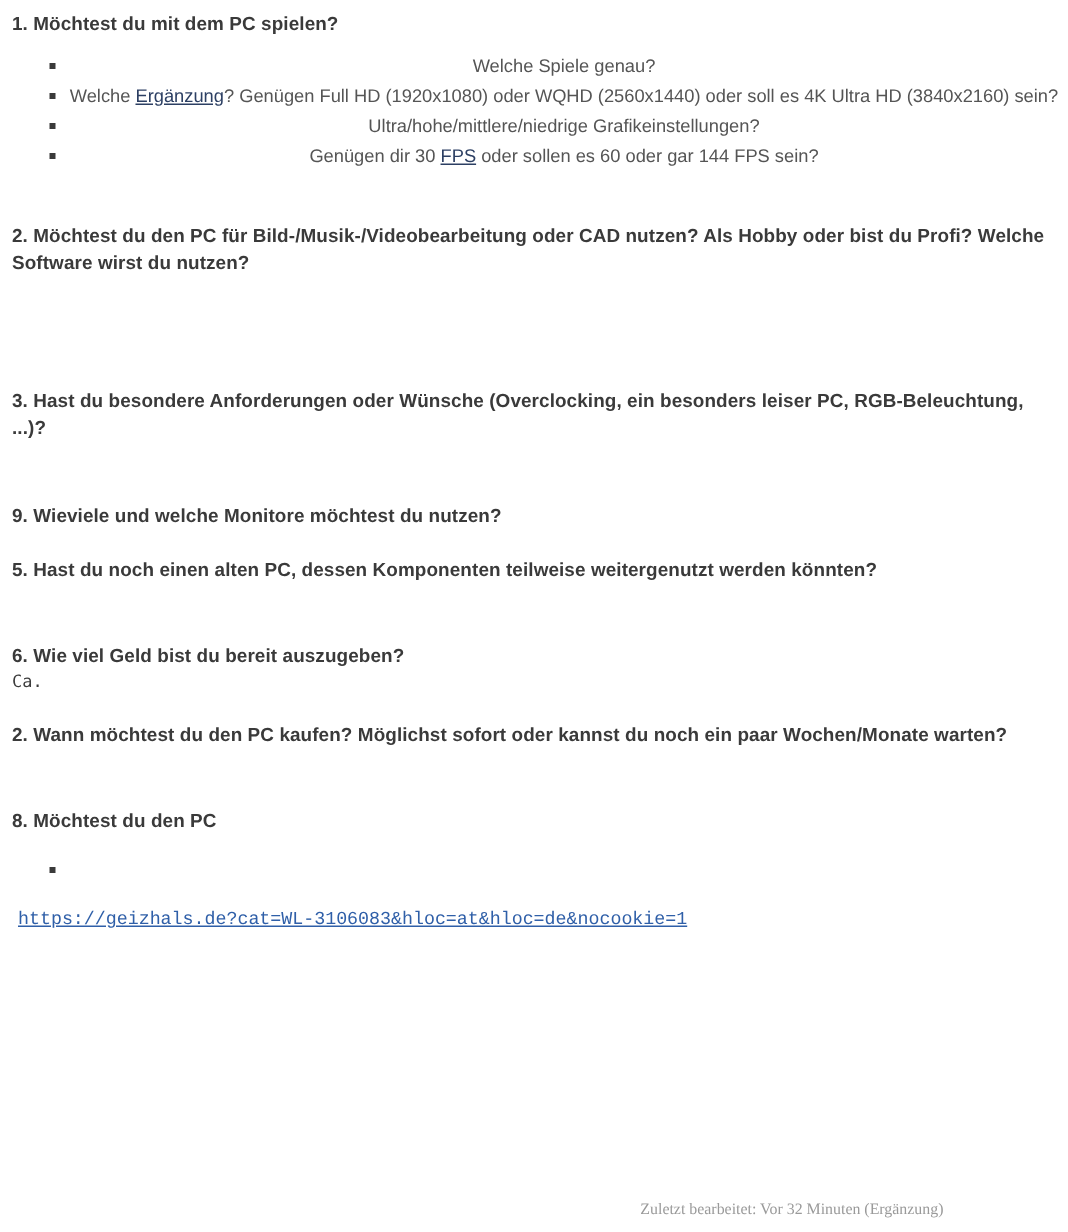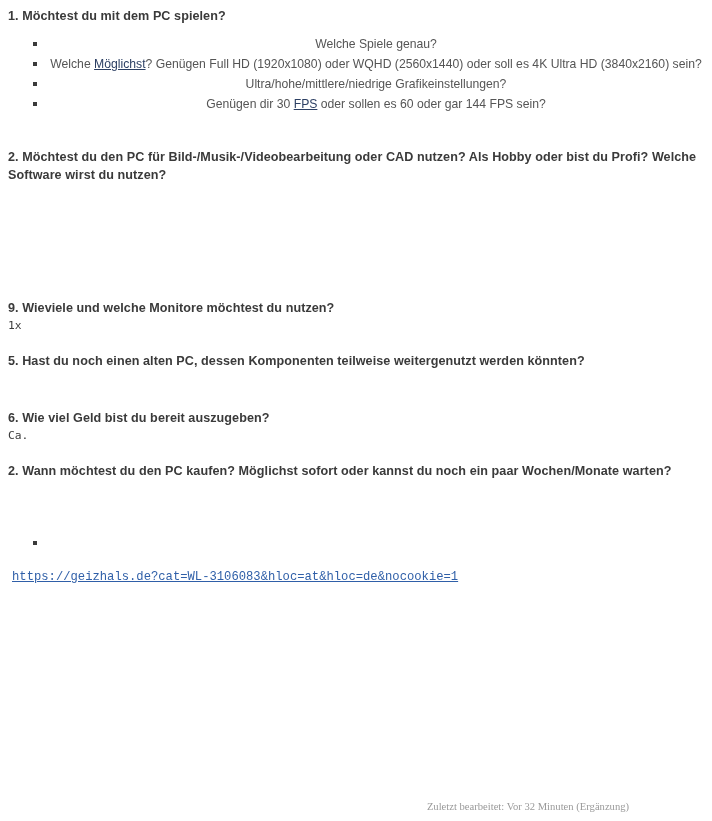--- a/index.html
+++ b/index.html
@@ -122,57 +122,58 @@
 <div class="page">
   <div class="content">
 
     <p class="q-heading">1. Möchtest du mit dem PC spielen?</p>
     <div class="gap-sm"></div>
     <ul class="bullets">
       <li>
         <span>Welche Spiele genau?</span>
       </li>
       <li>
-        <span>Welche </span><a class="inline-link" href="#">Möglichst</a><span>? Genügen Full HD (1920x1080) oder WQHD (2560x1440) oder soll es 4K Ultra HD (3840x2160) sein?</span>
+        <span>Welche </span><a class="inline-link" href="#">Ergänzung</a><span>? Genügen Full HD (1920x1080) oder WQHD (2560x1440) oder soll es 4K Ultra HD (3840x2160) sein?</span>
       </li>
       <li>
         <span>Ultra/hohe/mittlere/niedrige Grafikeinstellungen?</span>
       </li>
       <li>
         <span>Genügen dir 30 </span><a class="inline-link" href="#">FPS</a><span> oder sollen es 60 oder gar 144 FPS sein?</span>
       </li>
     </ul>
 
     <div style="height:34px"></div>
 
     <p class="q-heading">2. Möchtest du den PC für Bild-/Musik-/Videobearbeitung oder CAD nutzen? Als Hobby oder bist du Profi? Welche Software wirst du nutzen?</p>
 
     <div style="height:74px"></div>
 
+    <p class="q-heading">3. Hast du besondere Anforderungen oder Wünsche (Overclocking, ein besonders leiser PC, RGB-Beleuchtung, ...)?</p>
 
     <div style="height:41px"></div>
 
     <p class="q-heading">9. Wieviele und welche Monitore möchtest du nutzen?</p>
-    <p class="answer-line">1x</p>
 
     <div style="height:18px"></div>
 
     <p class="q-heading">5. Hast du noch einen alten PC, dessen Komponenten teilweise weitergenutzt werden könnten?</p>
 
     <div style="height:39px"></div>
 
     <p class="q-heading">6. Wie viel Geld bist du bereit auszugeben?</p>
     <p class="answer-line">Ca.</p>
 
     <div style="height:18px"></div>
 
     <p class="q-heading">2. Wann möchtest du den PC kaufen? Möglichst sofort oder kannst du noch ein paar Wochen/Monate warten?</p>
 
     <div style="height:39px"></div>
 
+    <p class="q-heading">8. Möchtest du den PC</p>
     <div style="height:14px"></div>
     <ul class="bullets">
       <li class="empty-item">
         <span></span>
       </li>
     </ul>
 
     <div style="height:13px"></div>
 
     <div class="url-wrap">

